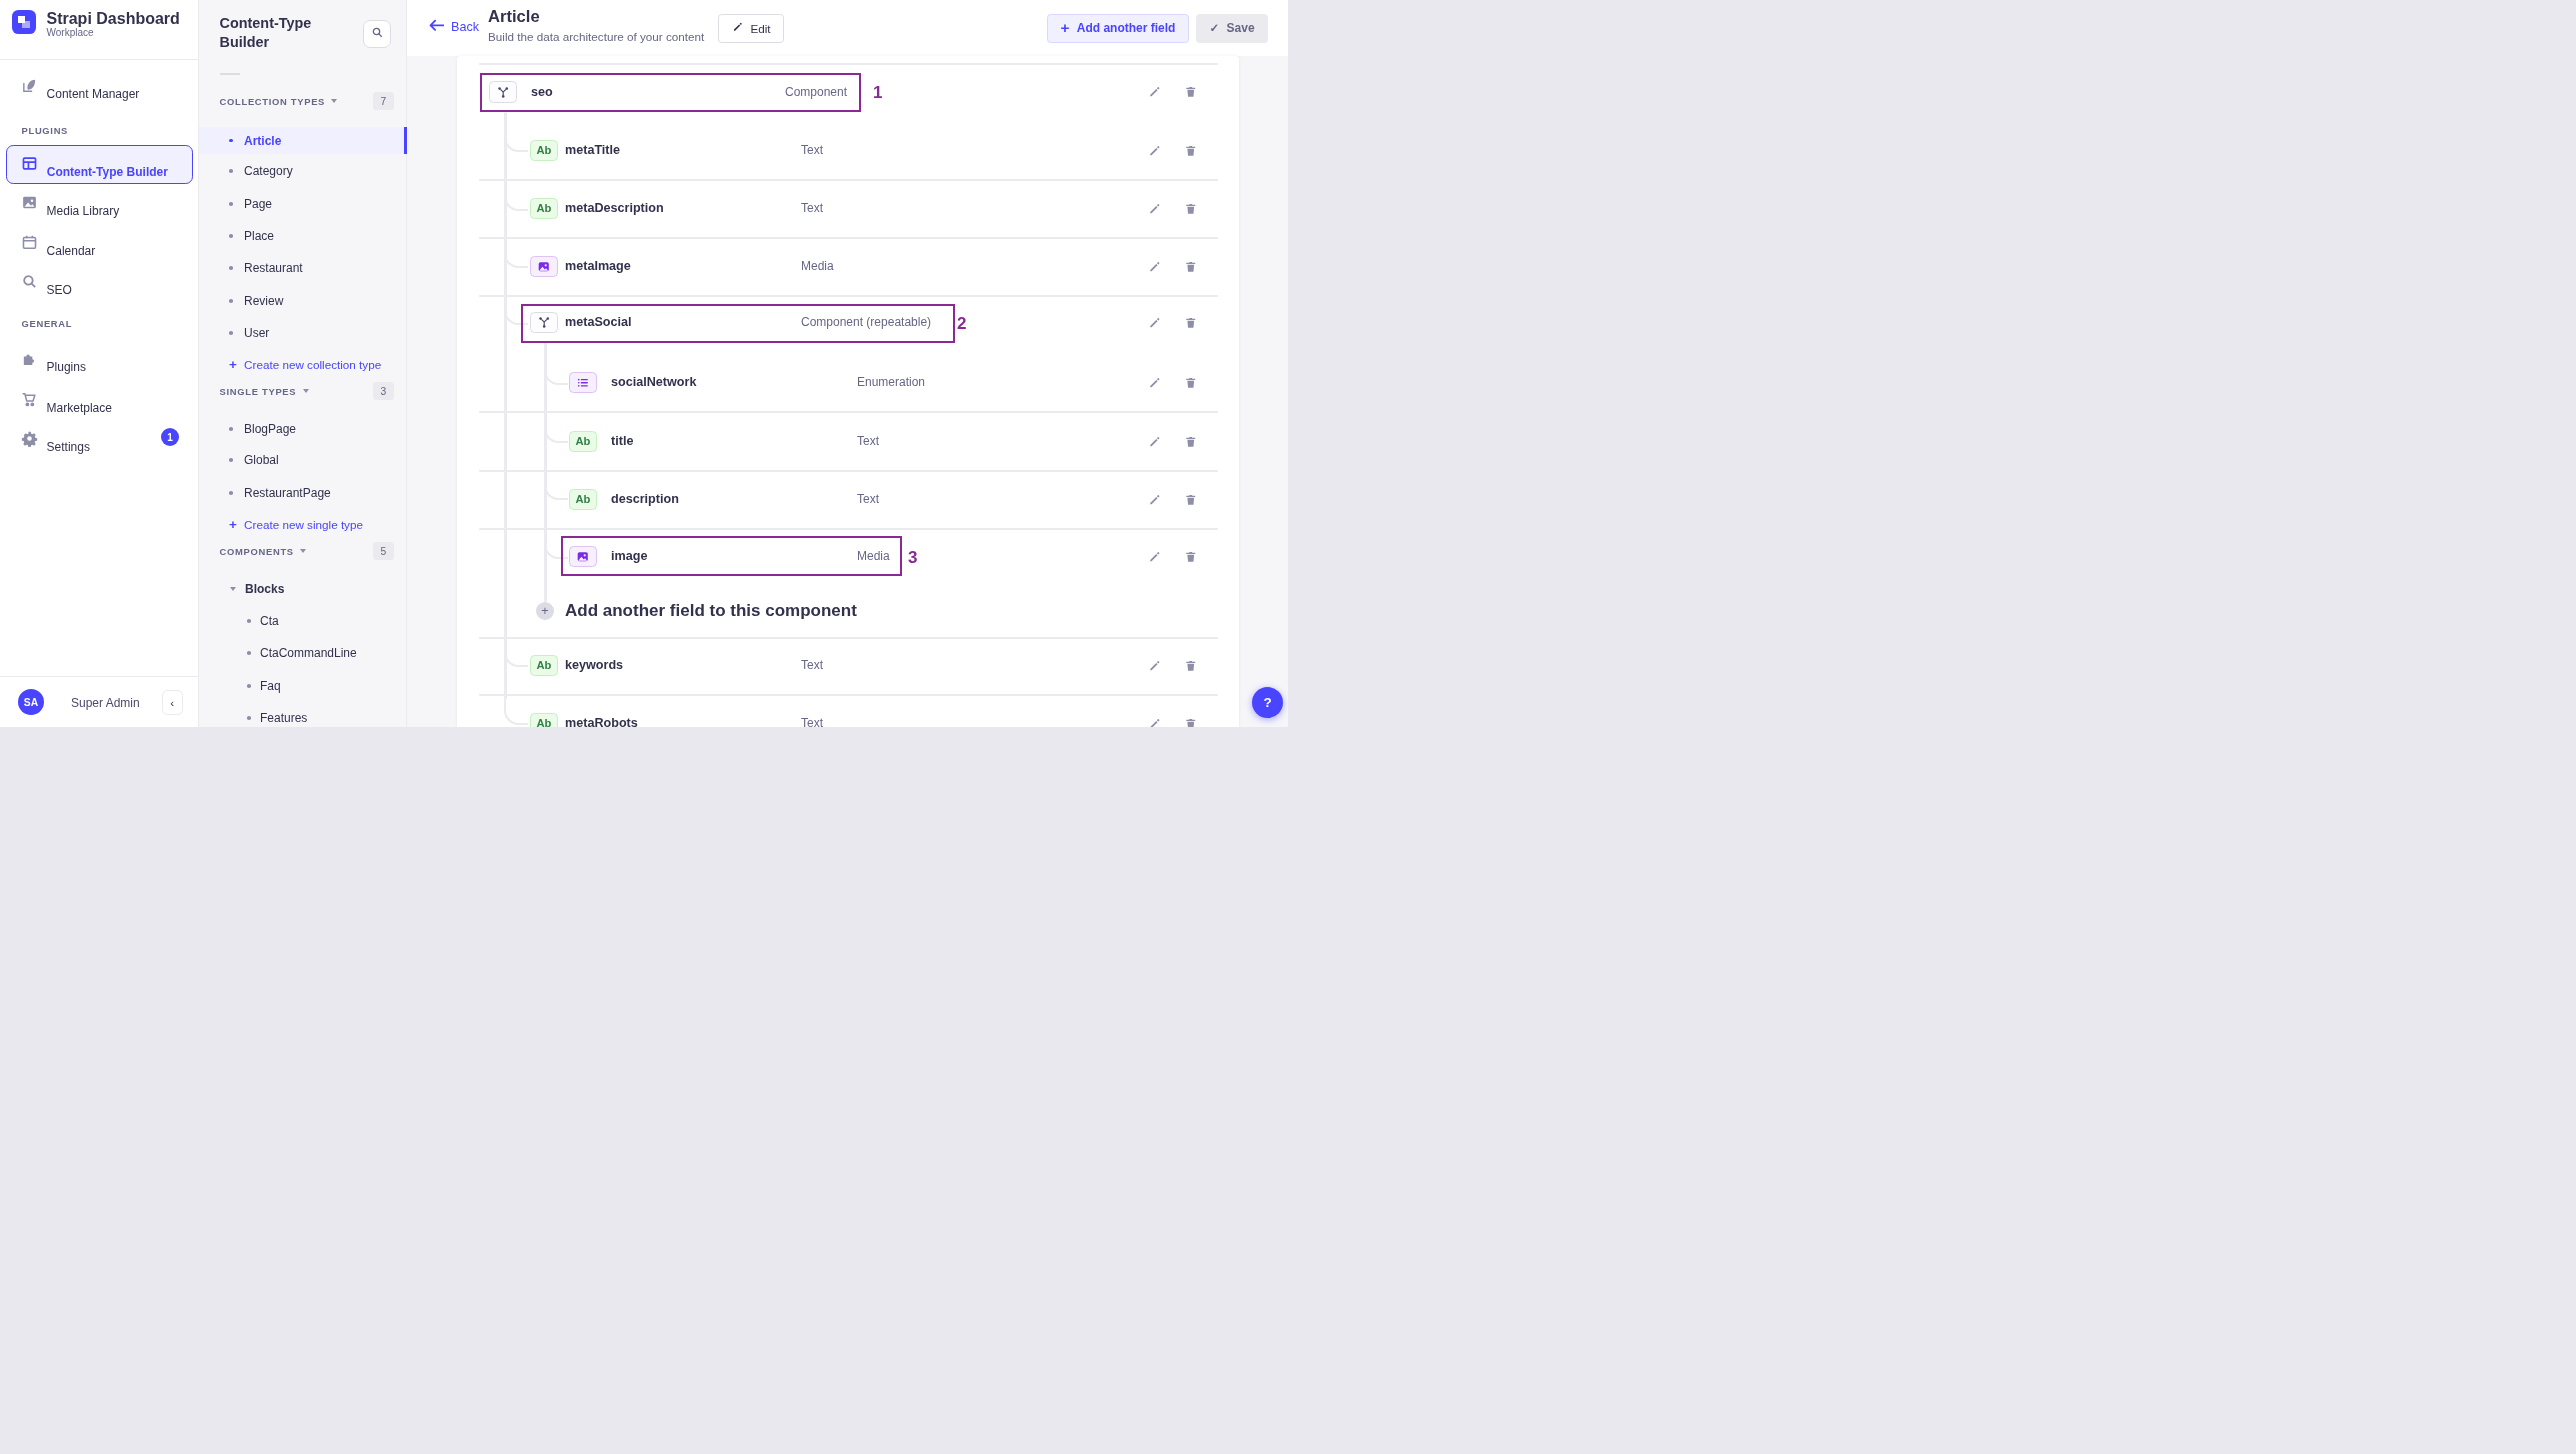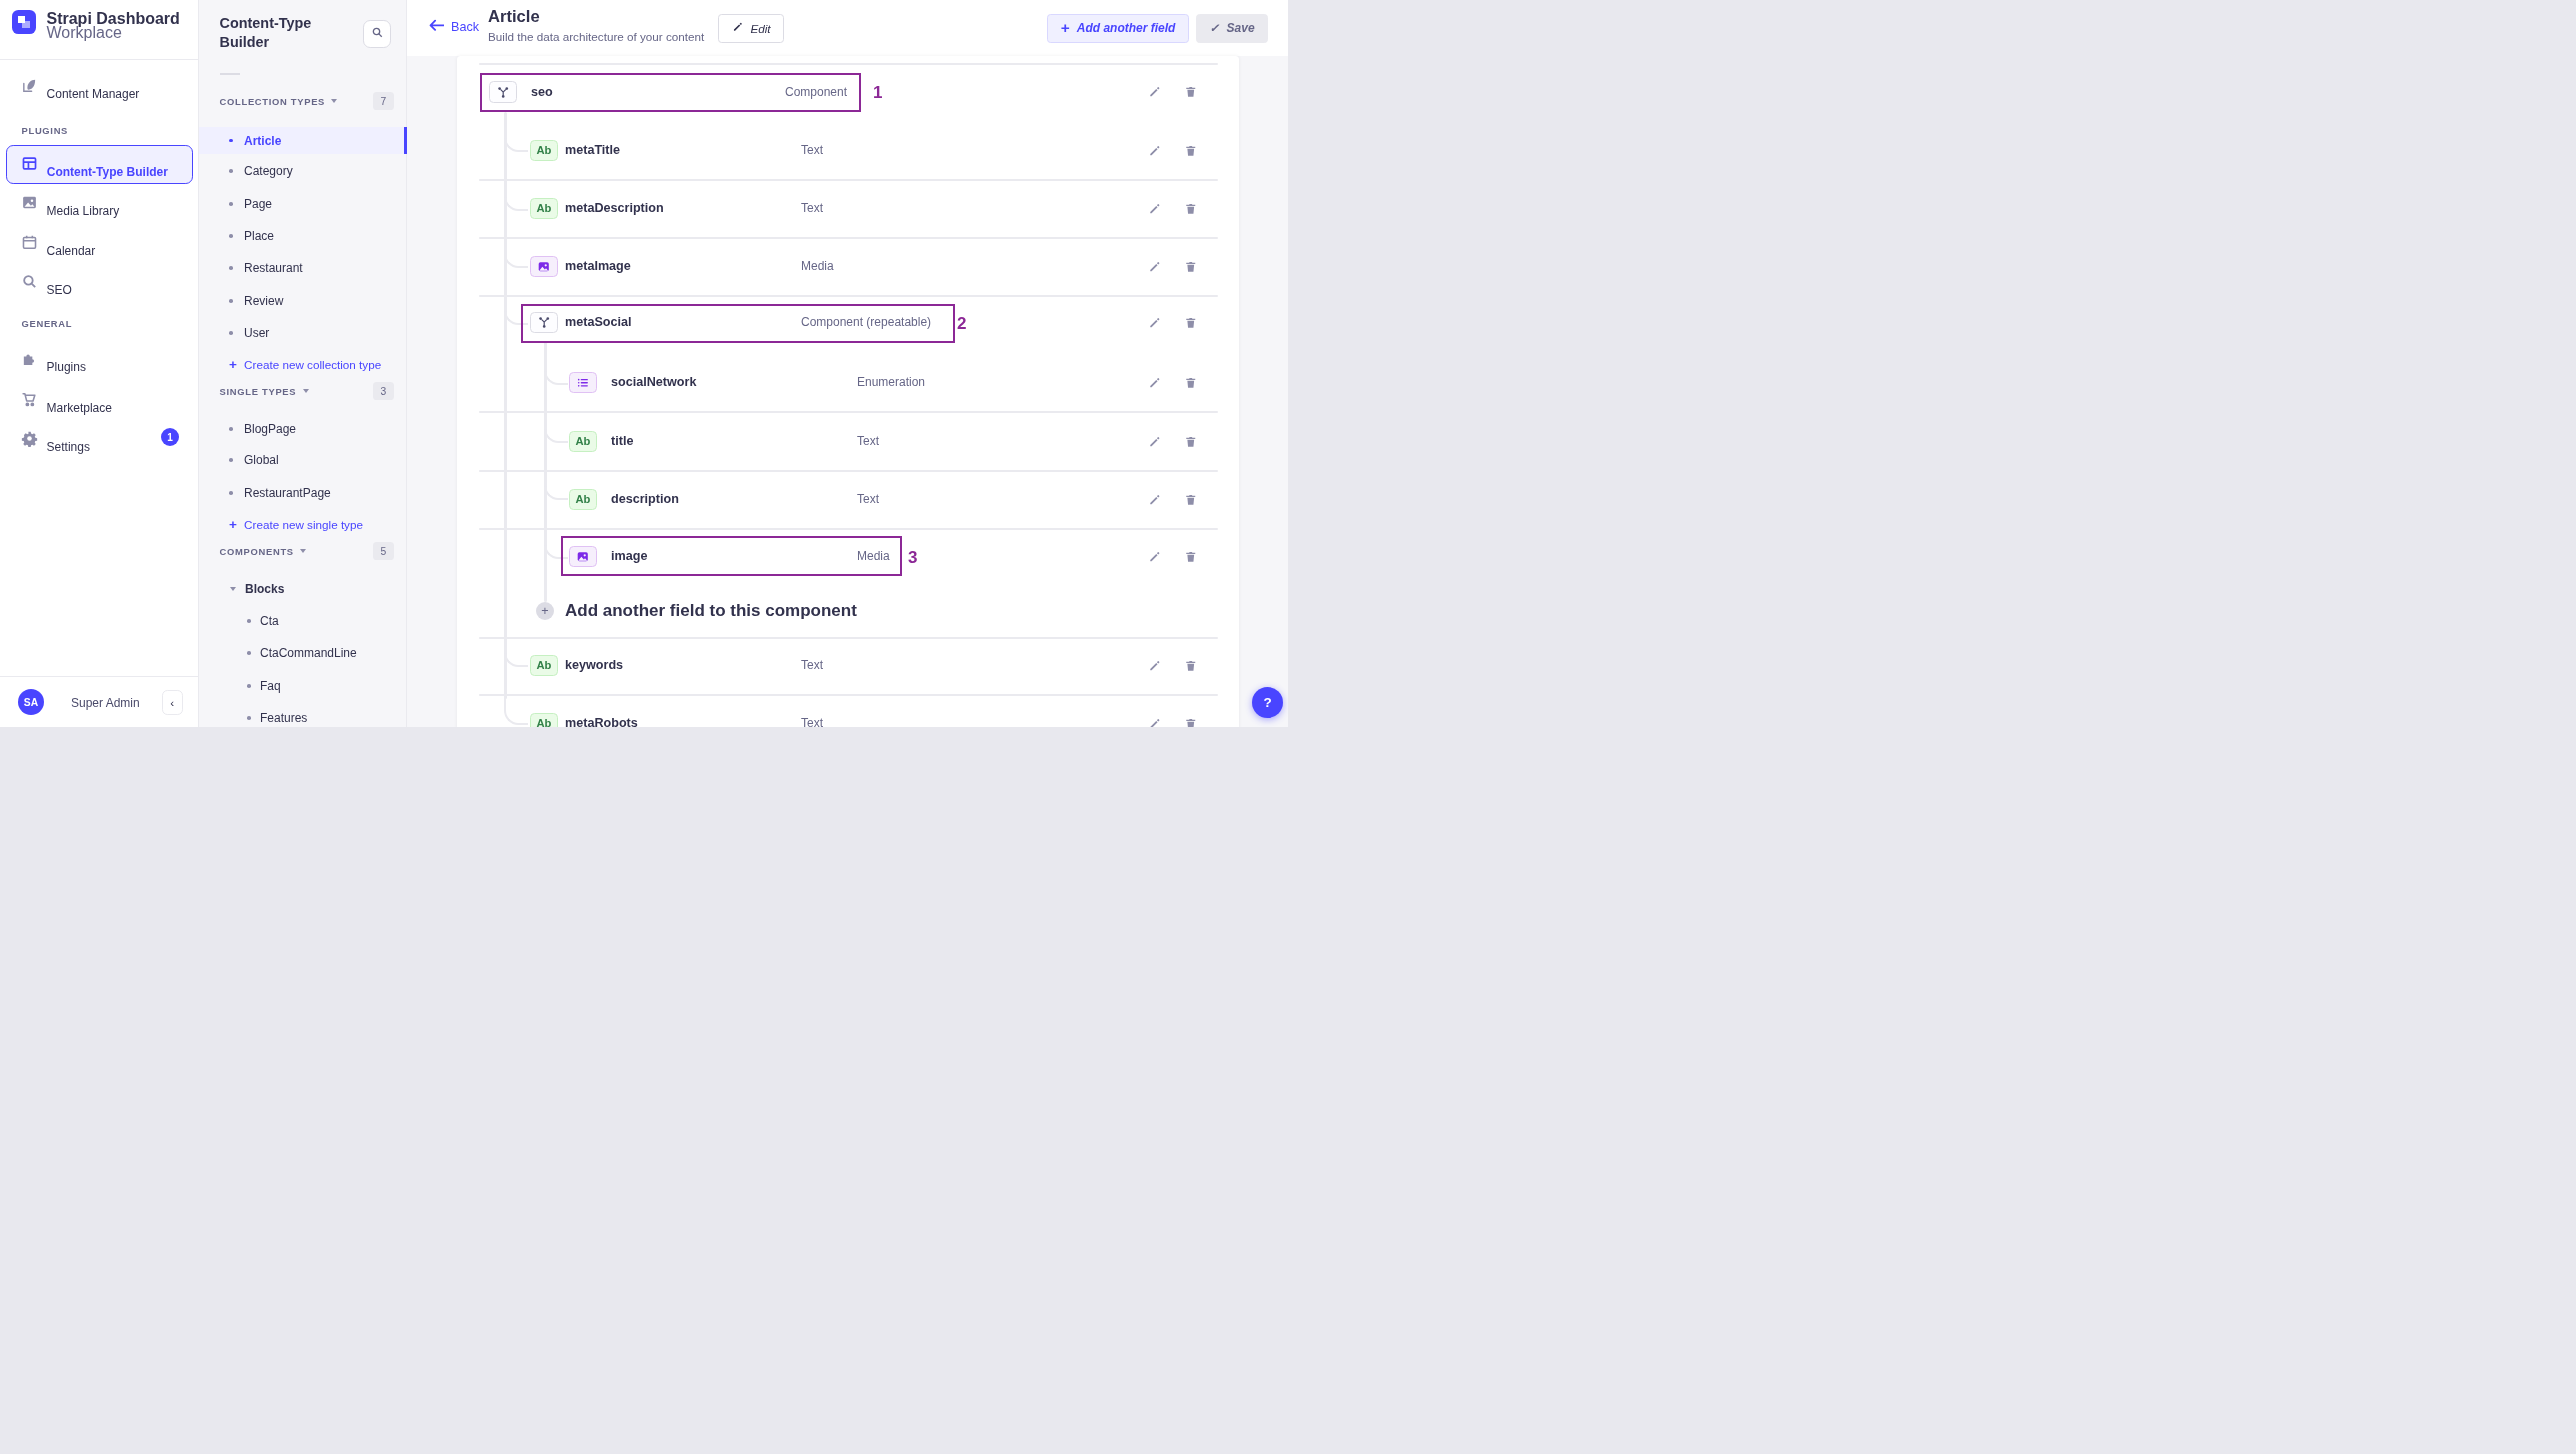--- a/index.html
+++ b/index.html
@@ -15,21 +15,21 @@
   body{font-family:"Liberation Sans",sans-serif;color:var(--txt);}
   .screen{position:relative;width:1288px;height:727px;background:var(--bg);overflow:hidden;}
 
   
   .sb1{position:absolute;left:0;top:0;width:199px;height:727px;background:#fff;border-right:0.9px solid var(--line);}
   .brand{position:absolute;left:11.7px;top:10px;display:flex;gap:10.8px;}
   .logo{width:24px;height:24px;border-radius:6.3px;background:var(--accent);position:relative;flex:0 0 auto;}
   .logo i{position:absolute;left:6.3px;top:6.3px;width:7.2px;height:7.2px;background:#fff;}
   .logo u{position:absolute;left:10.8px;top:10.8px;width:7.2px;height:7.2px;background:rgba(255,255,255,.55);}
   .brand .t1{font-size:16px;font-weight:bold;line-height:15.3px;padding-top:0.9px;}
-  .brand .t2{font-size:16px;color:var(--muted);line-height:13.5px;}
+  .brand .t2{font-size:10px;color:var(--muted);line-height:13.5px;}
   .sb1 .hr{position:absolute;left:0;top:59px;width:100%;height:0.9px;background:var(--line);}
   .navsec{position:absolute;left:21.5px;font-size:9.4px;font-weight:bold;letter-spacing:0.7px;color:var(--muted);}
   .nitem{position:absolute;left:0;width:199px;height:23px;display:flex;align-items:center;gap:9px;padding-left:20.6px;cursor:pointer;}
   .nitem .lbl{font-size:12px;color:var(--txt);margin-top:15px;}
   .nitem svg{flex:0 0 auto;}
   .nitem.active{left:6.3px;width:187px;height:39px;border:1.8px solid var(--accent);border-radius:7.2px;background:var(--accent-bg);padding-left:13.5px;}
   .nitem.active .lbl{color:var(--accent);font-weight:bold;}
   .npill{position:absolute;left:161px;width:18px;height:18px;border-radius:50%;background:var(--accent);color:#fff;font-size:10px;font-weight:bold;display:flex;align-items:center;justify-content:center;}
   .sb1 .hr2{position:absolute;left:0;top:676px;width:100%;height:0.9px;background:var(--line);}
   .avatar{position:absolute;left:18px;top:689px;width:26px;height:26px;border-radius:50%;background:var(--accent);color:#fff;font-weight:bold;font-size:10.3px;display:flex;align-items:center;justify-content:center;}
@@ -54,21 +54,21 @@
   .grp{position:absolute;left:31px;height:18px;display:flex;align-items:center;gap:9px;font-size:12px;font-weight:bold;color:var(--txt);cursor:pointer;}
   .s2item.sub{padding-left:61px;}
   .s2item.sub .dot{left:48px;}
 
   
   .main{position:absolute;left:407px;top:0;width:881px;height:727px;}
   .topbar{position:absolute;left:0;top:0;width:100%;height:56px;background:#fff;}
   .back{position:absolute;left:21.5px;top:19px;display:flex;align-items:center;gap:7.2px;color:var(--accent);font-size:12.6px;cursor:pointer;}
   .ptitle{position:absolute;left:81px;top:7.2px;font-size:16.6px;font-weight:bold;color:var(--txt);}
   .psub{position:absolute;left:81px;top:30px;font-size:11.7px;color:var(--muted);}
-  .btn{position:absolute;top:13.5px;height:29px;display:flex;align-items:center;gap:7.2px;border-radius:3.6px;font-size:11.7px;cursor:pointer;padding:0 12.6px;font-style:italic;}
+  .btn{position:absolute;top:13.5px;height:29px;display:flex;align-items:center;gap:7.2px;border-radius:3.6px;font-size:11.7px;cursor:pointer;padding:0 12.6px;}
   .btn.edit{left:311px;background:#fff;border:0.9px solid var(--border);color:var(--txt);}
   .btn.addf{left:640px;background:var(--accent-bg);border:0.9px solid var(--accent-border);color:var(--accent);font-weight:bold;font-size:12px;}
   .btn.addf .plus{font-size:15.3px;font-weight:bold;margin-top:-0.9px;}
   .btn.save{left:789px;background:var(--line);border:0.9px solid var(--line);color:var(--muted);font-weight:bold;font-size:12px;}
   .btn.save .chk{font-size:11.7px;}
 
   .card{position:absolute;left:50px;top:56px;width:782px;height:671px;background:#fff;border-radius:3.6px 3.6px 0 0;box-shadow:0 0.9px 3.6px rgba(33,33,52,.08);overflow:hidden;}
   .divid{position:absolute;height:1.8px;left:21.5px;width:739px;background:var(--line);border-radius:0.9px;}
   .vline{position:absolute;width:2.7px;background:var(--line);border-radius:1.8px;}
   .elbow{position:absolute;width:24px;height:28px;border-left:2.7px solid var(--line);border-bottom:2.7px solid var(--line);border-bottom-left-radius:14.4px;}

